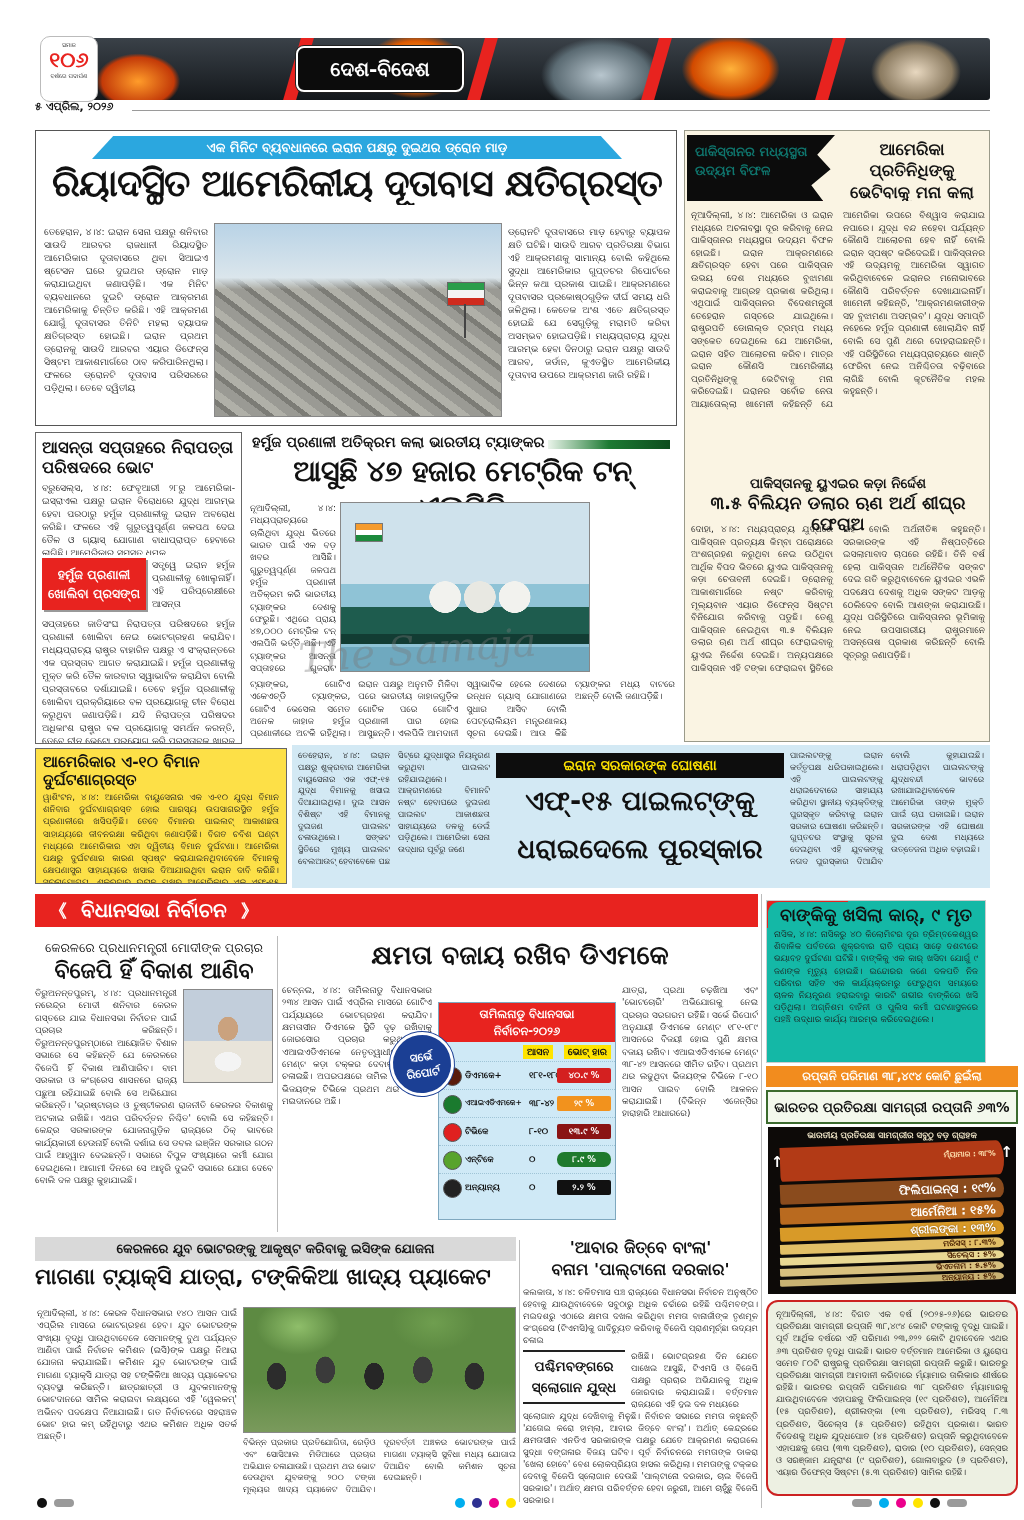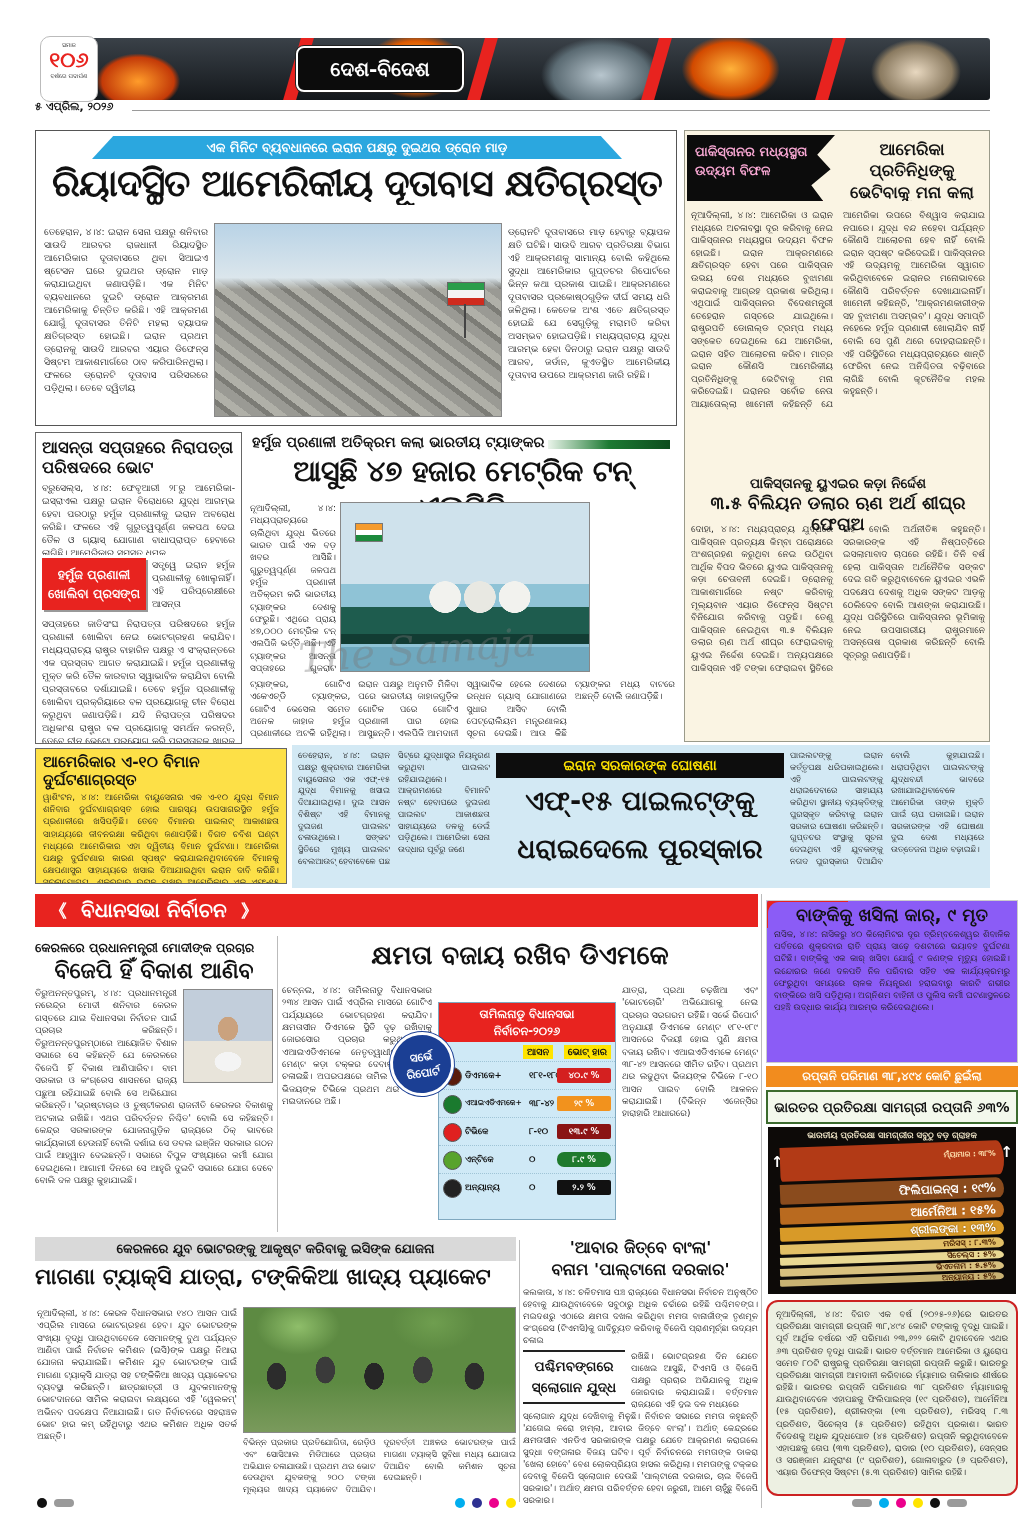--- a/index.html
+++ b/index.html
@@ -36,21 +36,21 @@
   .photo-main{left:178px;top:92px;width:288px;height:194px;border:1px solid #888;
     background:
       linear-gradient(180deg,#b9d3e6 0%,#dbe6ec 28%,rgba(0,0,0,0) 34%),
       repeating-linear-gradient(37deg,#9a9a94 0 9px,#7c7c76 9px 14px,#b0b0a8 14px 22px),
       linear-gradient(180deg,#8e8e88,#6f6f68);}
   .iran-flag{left:232px;top:58px;width:36px;height:22px;border:1px solid #666;
     background:linear-gradient(180deg,#2a9d4a 33%,#f4f4f4 33% 66%,#cf2b1e 66%);}
   .flag-pole{left:249px;top:80px;width:2px;height:34px;background:#444;}
   
   .cream{left:684px;top:130px;width:306px;height:612px;background:#faf4e3;border:1px solid #9a9a8a;}
-  .med-label{left:2px;top:4px;width:148px;height:66px;background:#0c0c0c;color:#f9a8d4;font-weight:700;
+  .med-label{left:2px;top:4px;width:148px;height:66px;background:#0c0c0c;color:#0f766e;font-weight:700;
     font-size:13px;line-height:1.45;padding:8px 6px 4px 8px;
     clip-path:polygon(0 0,100% 0,88% 30%,97% 52%,84% 76%,92% 100%,0 100%);
     box-shadow:4px 3px 0 #c81f5a;}
   .med-hl{left:152px;top:8px;width:150px;height:62px;font-size:16.5px;font-weight:800;line-height:1.3;text-align:center;}
   .cream .col2{column-count:2;column-gap:10px;}
   .uae-kick{left:0;top:344px;width:306px;text-align:center;font-weight:700;font-size:13.5px;}
   .uae-hl{left:0;top:362px;width:306px;text-align:center;font-weight:800;font-size:17.5px;}
   
   .sec-story{left:35px;top:432px;width:207px;height:312px;border:1px solid #666;padding:5px 6px;background:#fff;}
   .sec-hl{font-size:16.5px;font-weight:800;line-height:1.2;margin-bottom:3px;}
@@ -83,21 +83,21 @@
     font-size:14px;text-align:center;line-height:25px;}
   .f15-h1{left:204px;top:40px;width:288px;text-align:center;font-size:27px;font-weight:800;}
   .f15-h2{left:204px;top:88px;width:288px;text-align:center;font-size:27px;font-weight:800;}
   
   .e-banner{left:35px;top:894px;width:723px;height:33px;background:#e8231f;color:#fff;text-align:left;
     font-size:20px;font-weight:800;line-height:33px;}
   .chev{font-size:18px;font-weight:700;margin:0 14px;color:#fff;}
   .vdiv{width:0;border-left:1px solid #bbb;}
   
   .bjp{left:35px;top:936px;width:238px;height:296px;}
-  .bjp-kick{font-size:12.5px;font-weight:700;margin-top:4px;}
+  .bjp-kick{text-align:center;font-size:12.5px;font-weight:400;margin-top:4px;}
   .bjp-hl{text-align:center;font-size:22px;font-weight:800;margin:2px 0 4px;}
   .modi{float:right;width:88px;height:92px;margin:2px 0 4px 6px;border:1px solid #888;
     background:
       radial-gradient(22px 16px at 50% 78%,#f4f4f4 60%,rgba(0,0,0,0) 62%),
       radial-gradient(16px 19px at 50% 42%,#caa27e 62%,rgba(0,0,0,0) 64%),
       linear-gradient(180deg,#c2cedb 55%,#e8e4da 55%);}
   
   .dmk{left:282px;top:936px;width:476px;height:296px;}
   .dmk-hl{text-align:center;font-size:26px;font-weight:800;margin-top:4px;}
   .survey{left:108px;top:96px;width:64px;height:64px;border-radius:50%;background:#1b3f94;border:3px solid #fff;
@@ -108,21 +108,21 @@
     line-height:1.45;padding:3px 0;}
   .ehead{height:17px;margin-top:2px;position:relative;font-weight:800;font-size:9.5px;}
   .chip{background:#ffe400;padding:1px 4px;}
   .erow{height:27px;position:relative;border-top:1px dotted #9fc4d6;}
   .picon{position:absolute;left:4px;top:5px;width:17px;height:17px;border-radius:50%;border:1px solid #555;}
   .pname{position:absolute;left:26px;top:8px;font-size:8.6px;font-weight:800;width:62px;}
   .pseat{position:absolute;left:90px;top:8px;font-size:8.8px;font-weight:700;width:36px;}
   .pbadge{position:absolute;right:4px;top:6px;width:54px;height:15px;color:#fff;font-weight:800;
     font-size:8.6px;text-align:center;line-height:15px;border-radius:2px;}
   
-  .car{left:766px;top:900px;width:252px;height:163px;border:1px solid #ccc;background:#8b5cf6;padding:4px 7px;}
+  .car{left:766px;top:900px;width:220px;height:163px;border:1px solid #ccc;background:#14b8a6;padding:4px 7px;}
   .car-acc{left:-4px;top:-4px;width:80px;height:26px;border-left:5px solid #e8231f;border-top:5px solid #e8231f;
     border-top-left-radius:16px;}
   .car-hl{font-size:17.5px;font-weight:800;text-align:center;margin-bottom:2px;}
   
   .obar{left:766px;top:1066px;width:252px;height:21px;background:#f28c1e;color:#fff;font-weight:800;
     font-size:11.5px;text-align:center;line-height:21px;}
   .dhl{left:766px;top:1090px;width:252px;height:34px;border:2px solid #3c6b2e;background:#f3f8ec;
     font-size:13.5px;font-weight:800;text-align:center;line-height:30px;}
   .chart{left:768px;top:1127px;width:248px;height:167px;background:#0d0a08;padding:3px 12px 4px;}
   .c-title{color:#f0e6c8;font-size:8.6px;font-weight:700;text-align:center;margin-bottom:3px;}

